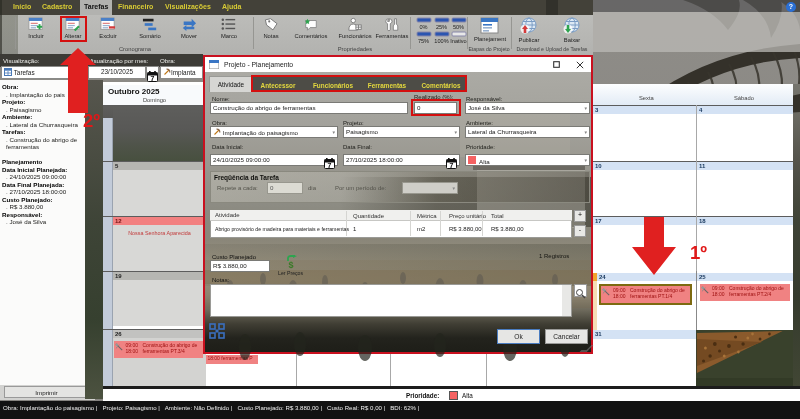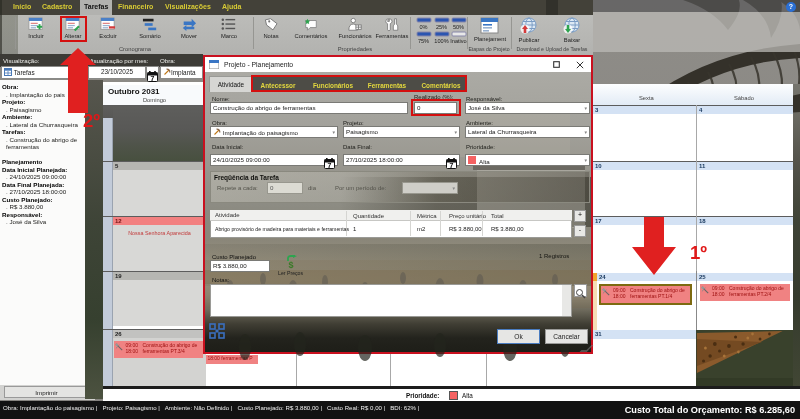--- a/index.html
+++ b/index.html
@@ -331,21 +331,21 @@
   <b>Responsável:</b><br>
   <span class="ind">. José da Silva</span>
 </div>
 <div class="abs" style="left:85px;top:300px;width:10px;height:85px;background:#f6f6f5"></div>
 <div class="abs" style="left:0;top:385px;width:95px;height:15px;background:#d2d2d0"></div>
 <div id="imprimir" class="abs">Imprimir</div>
 <div id="midstrip" class="abs"></div>
 
 <div id="callbg" class="abs cal" style="left:103px;top:82px;width:103px;height:305px"></div>
 <div id="calhead-l" class="abs">
-    <b style="position:absolute;left:5px;top:2px">Outubro 2031</b>
+    <b style="position:absolute;left:5px;top:2px">Outubro 2025</b>
     <span style="position:absolute;left:0;top:12px;width:100%;text-align:center;font-size:5.8px;color:#444">Domingo</span>
   </div>
 <div id="vstrip" class="abs"></div>
 <div id="calleft">
     <div class="rowline" style="left:103px;top:105px;width:103px"></div>
     <div class="cell" style="left:113px;top:106px;width:93px;height:55px;background:linear-gradient(180deg,#5e5e5c 0%,#585856 45%,#4e5348 75%,#47503f 100%)"></div>
     <div style="position:absolute;left:103px;top:106px;width:10px;height:12px;background:linear-gradient(180deg,#5e5e5c,#585856)"></div>
     <div class="rowline" style="left:103px;top:161px;width:103px"></div>
     <div class="cell" style="left:113px;top:162px;width:93px;height:54px;background:#d8d8d6"></div>
     <div class="daystrip" style="left:113px;top:162px;width:93px;background:#b6b6b2;color:#222">5</div>
@@ -442,21 +442,20 @@
 <div class="abs" style="left:206px;top:355px;width:52px;height:9px;background:#f08282;color:#9c0f0f;font-size:5px;overflow:hidden">&nbsp;18:00&nbsp;ferramentas P</div>
 
 <div id="blackline" class="abs"></div>
 <div id="legend" class="abs">
   <b style="position:absolute;left:303px;top:3px">Prioridade:</b>
   <span style="position:absolute;left:346px;top:2px;width:9px;height:9px;background:#f56262;border:1px solid #555"></span>
   <span style="position:absolute;left:359px;top:3px">Alta</span>
 </div>
 <div id="status" class="abs">
   <span style="position:absolute;left:3px;top:3px">Obra: Implantação do paisagismo |&nbsp;&nbsp; Projeto: Paisagismo |&nbsp;&nbsp; Ambiente: Não Definido |&nbsp;&nbsp; Custo Planejado: R$ 3.880,00 |&nbsp;&nbsp; Custo Real: R$ 0,00 |&nbsp;&nbsp; BDI: 62% |</span>
-  <span class="big">Custo Total do Orçamento: R$ 6.285,60</span>
 </div>
 
 <div id="dlg" class="abs">
   <div id="dlgtitle">
     <svg style="position:absolute;left:4px;top:3px" width="10" height="9" viewBox="0 0 10 9">
         <rect x="0" y="0" width="10" height="9" fill="#fff" stroke="#888" stroke-width="1"></rect>
         <rect x="0" y="0" width="10" height="3" fill="#3a76c4"></rect>
       </svg>
     <span style="position:absolute;left:19px;top:4px">Projeto - Planejamento</span>
     <svg style="position:absolute;left:348px;top:4px" width="7" height="7" viewBox="0 0 7 7">

